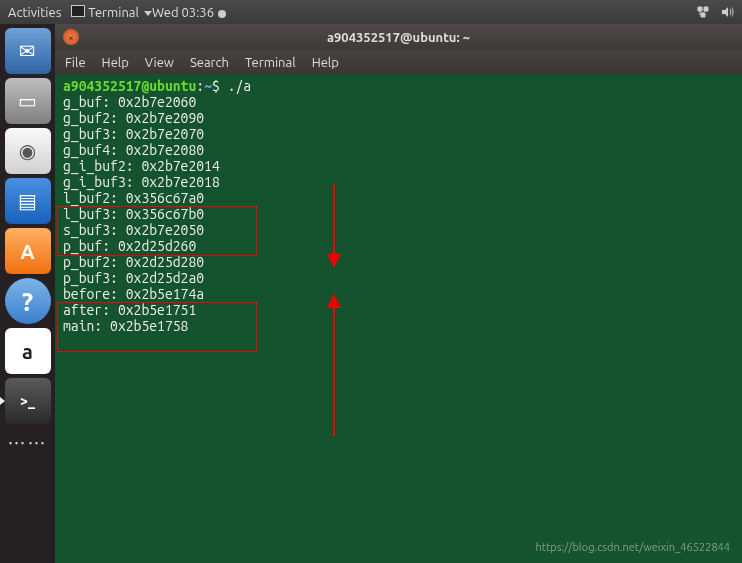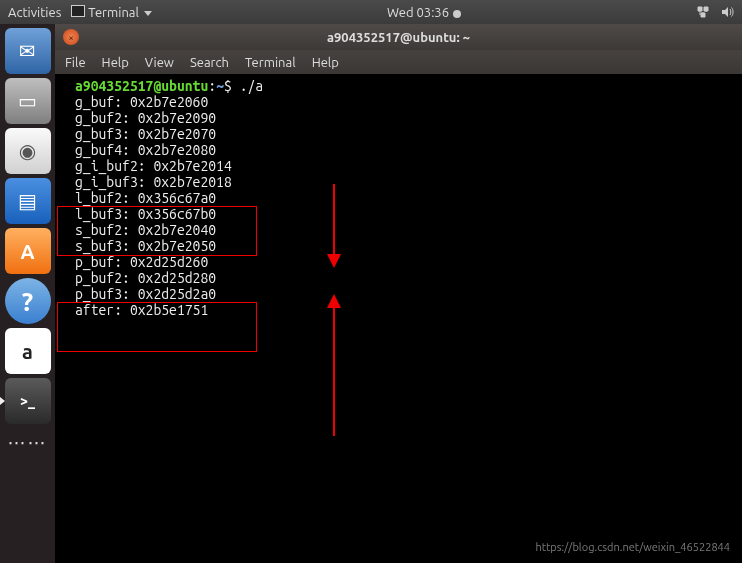--- a/index.html
+++ b/index.html
@@ -2,21 +2,21 @@
 <html><head>
 <meta charset="utf-8">
 <style>
   * { margin: 0; padding: 0; box-sizing: border-box; }
   html, body { width: 742px; height: 563px; overflow: hidden; font-family: Ubuntu, "DejaVu Sans", sans-serif; }
   body { background: #2c2c2c; display: flex; flex-direction: column; }
 
   
   .topbar { height: 24px; background: linear-gradient(#4a4a4a,#3b3b3b); color: #ddd; font-size: 13px; display: flex; align-items: center; padding: 0 8px; }
   .topbar .left { display:flex; align-items:center; gap:10px; }
-  .topbar .center { flex:1; text-align:center; }
+  .topbar .center { flex:1; }
   .topbar .right { display:flex; align-items:center; gap:10px; }
   .term-icon { display:inline-block; width:14px; height:12px; border:1px solid #ccc; background:#222; }
   .triangle-down { display:inline-block; width:0; height:0; border-left:4px solid transparent; border-right:4px solid transparent; border-top:5px solid #ccc; margin-left:2px; vertical-align:middle;}
   .dot { display:inline-block; width:8px; height:8px; border-radius:50%; background:#ccc; margin-left:4px; vertical-align:middle;}
   .net-icon { display:inline-block; width:14px; height:14px; }
   .speaker-icon svg, .net-icon svg { display:block; }
 
   .workarea { flex:1; display:flex; background:#333; }
 
   
@@ -37,21 +37,21 @@
   .ellipsis-row { color:#ddd; font-size:18px; letter-spacing:2px; margin-top:4px; }
 
   
   .termwin { flex:1; display:flex; flex-direction:column; }
   .titlebar { height:26px; background:linear-gradient(#4f4a48,#3d3936); color:#ddd; font-size:13px; display:flex; align-items:center; position:relative; }
   .titlebar .close { width:16px; height:16px; border-radius:50%; background:radial-gradient(#f08050,#c94a1a); margin-left:8px; display:flex; align-items:center; justify-content:center; font-size:10px; color:#3a1a0a; }
   .titlebar .title { position:absolute; left:0; right:0; text-align:center; font-weight:bold; }
   .menubar { height:24px; background:linear-gradient(#474240,#3b3735); color:#ddd; font-size:13px; display:flex; align-items:center; padding-left:10px; gap:16px; }
   .menubar span { cursor:default; }
 
-  .termbody { flex:1; background:#000000; color:#eee; font-family: "Ubuntu Mono","DejaVu Sans Mono",monospace; font-size:14px; line-height:16px; padding:4px 20px; position:relative; }
+  .termbody { flex:1; background:#14532d; color:#eee; font-family: "Ubuntu Mono","DejaVu Sans Mono",monospace; font-size:14px; line-height:16px; padding:4px 8px; position:relative; }
   .termbody .line { white-space:pre; }
   .prompt-user { color:#66d933; font-weight:bold; }
   .prompt-colon{ color:#eee; }
   .prompt-path { color:#6f9bd8; font-weight:bold; }
   .cursor { display:inline-block; width:8px; height:14px; background:#eee; vertical-align:text-bottom; margin-left:2px;}
 
   .redbox { position:absolute; border:1px solid #e00; pointer-events:none; }
   .arrow { position:absolute; pointer-events:none; }
   .arrow .shaft { position:absolute; background:#e00; width:2px; }
   .arrow .head-down { position:absolute; width:0; height:0; border-left:7px solid transparent; border-right:7px solid transparent; border-top:14px solid #e00; }
@@ -136,26 +136,27 @@
     <div class="termbody">
       <div class="line"><span class="prompt-user">a904352517@ubuntu</span><span class="prompt-colon">:</span><span class="prompt-path">~</span><span class="prompt-colon">$ </span><span>./a</span></div>
       <div class="line">g_buf: 0x2b7e2060</div>
       <div class="line">g_buf2: 0x2b7e2090</div>
       <div class="line">g_buf3: 0x2b7e2070</div>
       <div class="line">g_buf4: 0x2b7e2080</div>
       <div class="line">g_i_buf2: 0x2b7e2014</div>
       <div class="line">g_i_buf3: 0x2b7e2018</div>
       <div class="line">l_buf2: 0x356c67a0</div>
       <div class="line">l_buf3: 0x356c67b0</div>
-      <div class="line">s_buf2: 0x2b7e2040</div>
       <div class="line">s_buf3: 0x2b7e2050</div>
       <div class="line">p_buf: 0x2d25d260</div>
       <div class="line">p_buf2: 0x2d25d280</div>
       <div class="line">p_buf3: 0x2d25d2a0</div>
+      <div class="line">before: 0x2b5e174a</div>
       <div class="line">after: 0x2b5e1751</div>
+      <div class="line">main: 0x2b5e1758</div>
 
       <div class="redbox" style="left:2px; top:132px; width:200px; height:50px;"></div>
       <div class="redbox" style="left:2px; top:228px; width:200px; height:50px;"></div>
 
       <div class="arrow" style="left:273px; top:110px;">
         <div class="shaft" style="left:5px; top:0; height:72px;"></div>
         <div class="head-down" style="left:-1px; top:70px;"></div>
       </div>
 
       <div class="arrow" style="left:273px; top:220px;">

